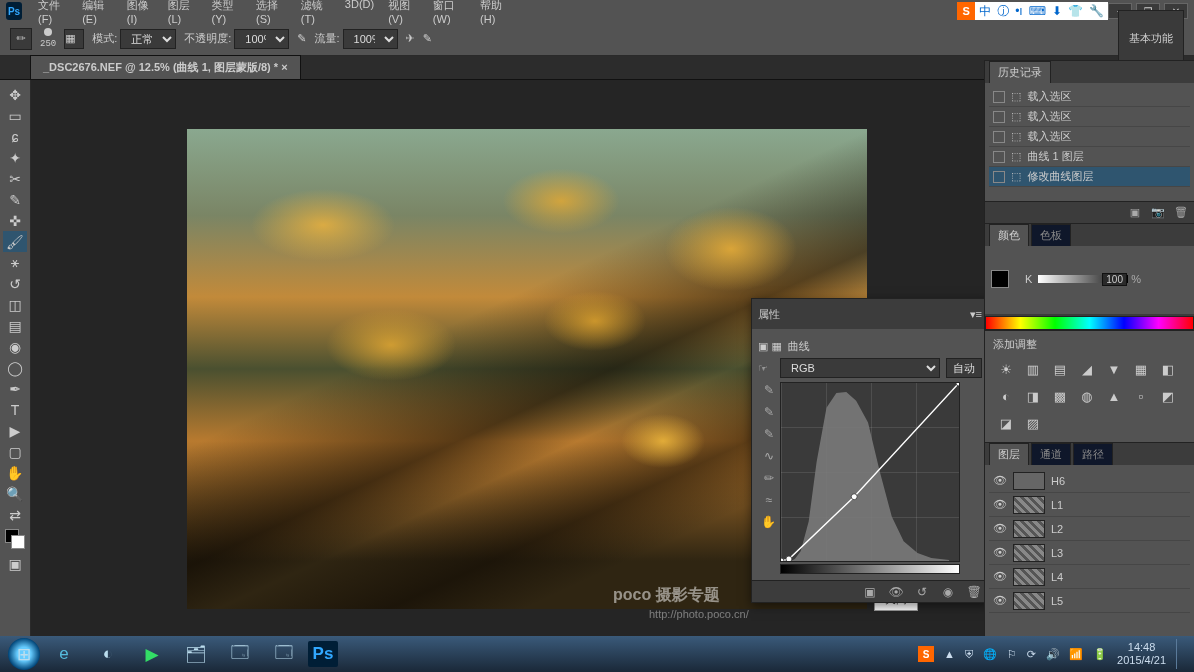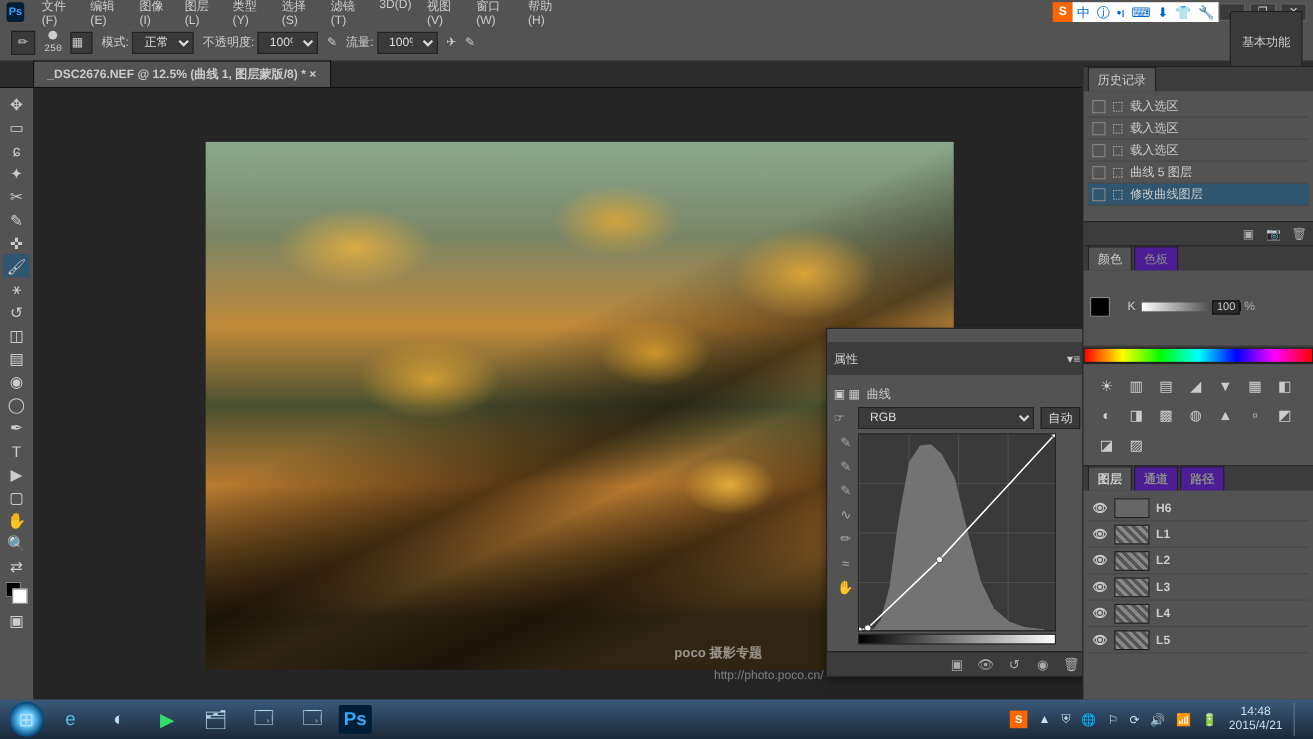--- a/index.html
+++ b/index.html
@@ -28,53 +28,53 @@
 .photo::before { content: ""; position: absolute; inset: 0; background:
   radial-gradient(ellipse 120px 60px at 20% 20%, rgba(240,180,60,.8), transparent 60%),
   radial-gradient(ellipse 90px 50px at 55% 15%, rgba(230,170,50,.8), transparent 65%),
   radial-gradient(ellipse 110px 70px at 80% 25%, rgba(235,175,55,.85), transparent 60%),
   radial-gradient(ellipse 100px 55px at 30% 45%, rgba(230,170,50,.8), transparent 65%),
   radial-gradient(ellipse 85px 50px at 60% 40%, rgba(225,165,45,.8), transparent 60%),
   radial-gradient(ellipse 70px 45px at 70% 65%, rgba(240,185,60,.85), transparent 60%),
   linear-gradient(155deg, transparent 40%, rgba(10,5,0,.55) 55%, transparent 62%, rgba(10,5,0,.5) 72%, transparent 80%);
 }
 .step-text { position: absolute; left: 156px; top: 510px; color: #e62020; font-size: 16px; font-weight: bold; }
-.watermark-wm { position: absolute; left: 582px; top: 505px; color: rgba(255,255,255,.5); font-size: 12px; font-weight: bold; }
+.watermark-wm { position: absolute; left: 582px; top: 505px; color: rgba(255,255,255,.5); font-size: 16px; font-weight: bold; }
 .watermark-url { position: absolute; left: 618px; top: 528px; color: rgba(255,255,255,.4); font-size: 11px; }
 .close-btn { position: absolute; left: 843px; top: 508px; background: #fff; color: #333; padding: 3px 10px; border: 1px solid #999; }
 .red-x { position: absolute; left: 960px; top: 4px; width: 20px; height: 18px; background: #c02020; color: #fff; display: flex; align-items: center; justify-content: center; font-size: 11px; }
 .status-bar { height: 20px; background: #535353; display: flex; align-items: center; padding: 0 8px; gap: 18px; border-top: 1px solid #222; font-size: 11px; }
 .right-panels { position: absolute; right: 0; top: 60px; width: 210px; height: 576px; background: #3c3c3c; display: flex; flex-direction: column; border-left:1px solid #222;}
 .panel { border-top: 1px solid #222; }
 .panel-tabs { display: flex; background: #3c3c3c; height: 22px; align-items: flex-end; padding-left: 4px; gap: 2px;}
 .panel-tab { background: #535353; padding: 3px 8px; border: 1px solid #222; border-bottom: none; font-size: 11px; }
-.panel-tab.inactive { background: #4c1d95; color: #888; text-align: center; }
+.panel-tab.inactive { background: #0f172a; color: #888; text-align: center; }
 .panel-body { background: #535353; padding: 4px; }
 .history-row { display: flex; align-items: center; gap: 6px; padding: 2px 4px; border-bottom: 1px solid #464646; height: 20px;}
 .history-row.active { background: #2f556f; }
 .history-icon { width: 12px; height: 12px; border: 1px solid #888; }
 .color-panel { height: 68px; position: relative; padding-left: 8px;}
 .color-swatch { position: absolute; left: 6px; top: 24px; width: 18px; height: 18px; background: #000; border: 1px solid #888;}
 .k-slider { position: absolute; left: 40px; top: 28px; width: 120px; height: 10px; display:flex; align-items:center;}
 .k-track { width: 90px; height: 8px; background: linear-gradient(90deg,#fff,#000); }
 .k-val { background: #2a2a2a; border:1px solid #111; padding:0 3px; font-size:10px; margin-left: 6px; position:absolute; right:18px;}
 .k-pct { position:absolute; right:4px; color:#aaa;}
 .spectrum { height: 14px; background: linear-gradient(90deg,red,yellow,lime,cyan,blue,magenta,red); border:1px solid #222; margin-top: 2px;}
 .adjust-icons { display:flex; flex-wrap:wrap; gap:9px; padding:6px 8px;}
 .adj-ic { width:18px; height:18px; color:#ccc; display:flex; align-items:center; justify-content:center; font-size:13px;}
-.layers-panel { flex:1; display:flex; flex-direction:column;font-weight:bold; }
+.layers-panel { flex:1; display:flex; flex-direction:column; }
 .layer-row { display:flex; align-items:center; gap:6px; padding:2px 4px; border-bottom:1px solid #464646; height:24px;}
 .layer-eye { width:14px; text-align:center;}
 .layer-thumb { width:32px; height:18px; background: repeating-linear-gradient(45deg,#888,#888 3px,#555 3px,#555 6px); border:1px solid #222;}
 .layer-thumb.solid { background:#666;}
 .panel-footer { height:22px; background:#3c3c3c; border-top:1px solid #222; display:flex; justify-content:flex-end; gap:9px; padding:3px 6px; align-items:center;}
 .pf-icon{ width:14px; height:14px; color:#aaa; font-size:11px; display:flex; align-items:center; justify-content:center;}
 
 .props-panel { position:absolute; left:720px; top:218px; width:238px; background:#535353; border:1px solid #222; box-shadow:0 3px 10px rgba(0,0,0,.5);}
-.props-head { height:30px; background:#3c3c3c; display:flex; align-items:center; padding:0 6px; justify-content:space-between;margin-top:12px;}
+.props-head { height:30px; background:#3c3c3c; display:flex; align-items:center; padding:0 6px; justify-content:space-between;}
 .props-body { padding:6px;}
 .props-row { display:flex; align-items:center; gap:6px; margin:4px 0;}
 .curve-area { display:flex; margin-top:4px;}
 .curve-tools { width:22px; display:flex; flex-direction:column; gap:6px; align-items:center;}
 .cv-ic { width:16px; height:16px; color:#aaa; font-size:12px; display:flex; align-items:center; justify-content:center;}
 .curve-box { width:180px; height:180px; background:#3a3a3a; border:1px solid #222; position:relative;}
 .curve-box::before { content:""; position:absolute; inset:0; background:
   linear-gradient(90deg, rgba(255,255,255,.1) 1px, transparent 1px) 0 0/45px 45px,
   linear-gradient(0deg, rgba(255,255,255,.1) 1px, transparent 1px) 0 0/45px 45px;}
 .histogram { position:absolute; left:0; bottom:0; width:100%; height:100%;}
@@ -266,21 +266,21 @@
           <span>载入选区</span>
         </div>
       <div class="history-row">
           <span class="history-icon"></span>
           <span>⬚</span>
           <span>载入选区</span>
         </div>
       <div class="history-row">
           <span class="history-icon"></span>
           <span>⬚</span>
-          <span>曲线 5 图层</span>
+          <span>曲线 1 图层</span>
         </div>
       <div class="history-row active">
           <span class="history-icon"></span>
           <span>⬚</span>
           <span>修改曲线图层</span>
         </div>
     </div>
     <div class="panel-footer">
       <span class="pf-icon">▣</span>
       <span class="pf-icon">📷</span>
@@ -300,20 +300,21 @@
         <div class="k-track"></div>
         <span class="k-val">100</span>
         <span class="k-pct">%</span>
       </div>
     </div>
     <div class="spectrum"></div>
   </div>
 
   <div class="panel">
     <div class="panel-body">
+      <div style="padding:2px 4px;">添加调整</div>
       <div class="adjust-icons">
         <span class="adj-ic">☀</span>
         <span class="adj-ic">▥</span>
         <span class="adj-ic">▤</span>
         <span class="adj-ic">◢</span>
         <span class="adj-ic">▼</span>
         <span class="adj-ic">▦</span>
         <span class="adj-ic">◧</span>
         <span class="adj-ic">◐</span>
         <span class="adj-ic">◨</span>

